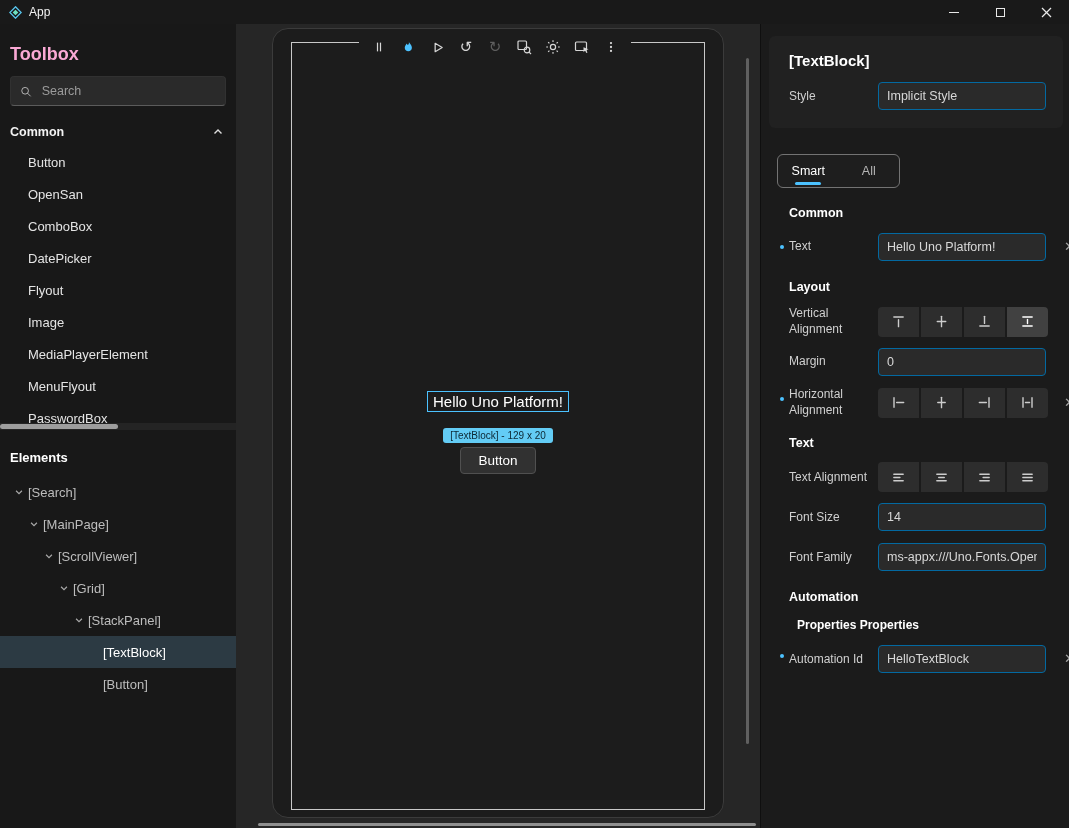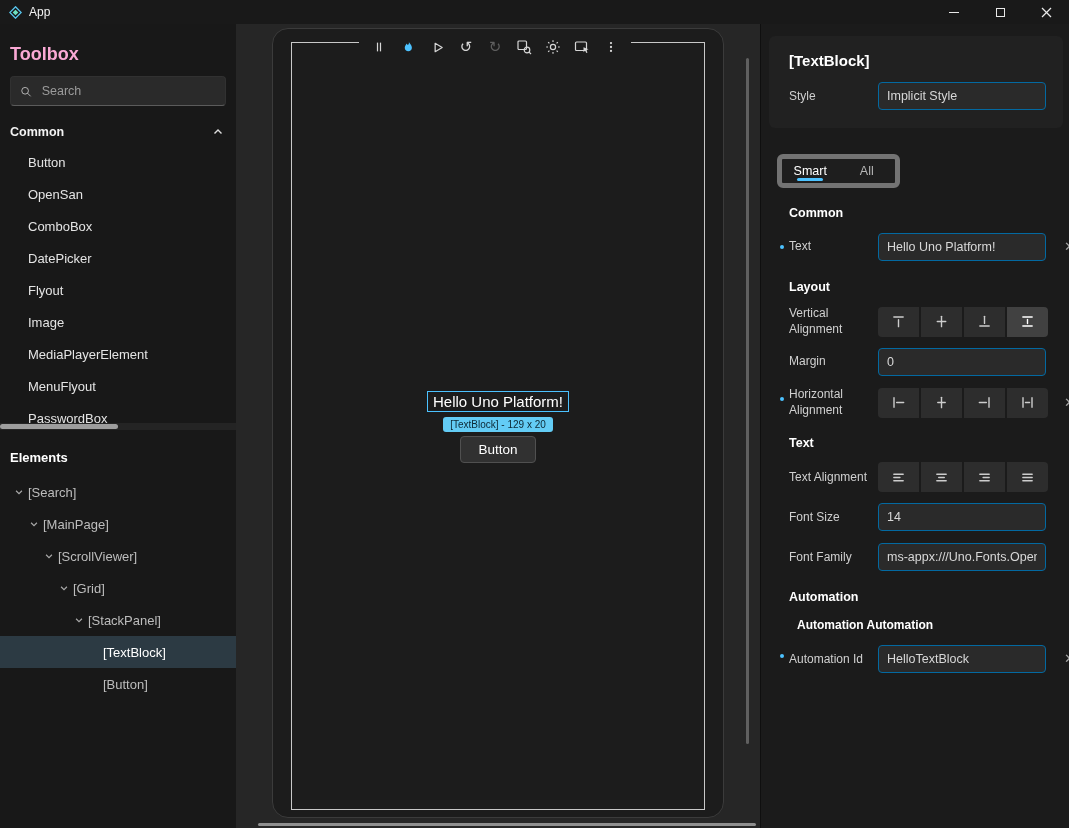--- a/index.html
+++ b/index.html
@@ -38,33 +38,33 @@
   
   .canvas { position:absolute; left:236px; top:24px; width:524px; bottom:0; background:#262626; }
   .device-frame { position:absolute; left:36px; top:4px; width:452px; height:790px; background:#1c1c1c; border:1px solid #3b3b3b; border-radius:16px; }
   .surface { position:absolute; left:18px; top:13px; width:414px; height:768px; border:1px solid #c8c8c8; background:#1c1c1c; }
   .design-toolbar { position:absolute; left:86px; top:3px; height:30px; display:flex; align-items:center; gap:9px; padding:0 10px; background:#1c1c1c; z-index:5; }
   .dt-btn { width:20px; height:20px; display:flex; align-items:center; justify-content:center; }
   .undo-glyph { font-family:"DejaVu Sans", sans-serif; font-size:15px; color:#d6d6d6; line-height:1; }
   .redo-glyph { font-family:"DejaVu Sans", sans-serif; font-size:15px; color:#5e5e5e; line-height:1; }
   .content-stack { position:absolute; left:0; right:0; top:348px; display:flex; flex-direction:column; align-items:center; }
   .tb-sel { border:1px solid #4cc2ff; padding:1px 5px; font-size:15px; color:#ffffff; }
-  .size-badge { margin-top:5px; background:#63ccf5; color:#0c2733; font-size:10px; padding:2px 7px; border-radius:3px; }
+  .size-badge { margin-top:16px; background:#63ccf5; color:#0c2733; font-size:10px; padding:2px 7px; border-radius:3px; }
   .design-button { margin-top:4px; background:#313131; border:1px solid #505050; border-radius:4px; color:#ffffff; font-size:13.5px; padding:5px 17px; }
   .v-scroll { position:absolute; left:510px; top:34px; width:3px; height:686px; background:#606060; border-radius:2px; }
   .h-scroll-canvas { position:absolute; left:22px; bottom:2px; width:498px; height:3px; background:#8f8f8f; border-radius:2px; }
 
   
   .props { position:absolute; left:760px; top:24px; width:309px; bottom:0; background:#1b1b1b; border-left:1px solid #0f0f0f; }
   .props-card { margin:12px 6px 0 8px; background:#212121; border-radius:6px; height:92px; padding:16px 0 0 20px; }
   .props-card .ptitle { font-size:15px; font-weight:bold; color:#ffffff; }
   .style-row { display:flex; align-items:center; margin-top:13px; }
   .style-row .lbl { width:89px; font-size:12px; color:#d0d0d0; }
   .prop-input { width:168px; height:28px; background:#2a2a2a; border:1px solid #0369a1; border-radius:4px; color:#d8d8d8; font-size:12.5px; padding:0 8px; font-family:inherit; outline:none; white-space:nowrap; overflow:hidden; }
-  .tabs { margin:26px 0 0 16px; width:123px; height:34px; border:5px solid #737373; border-radius:6px; display:flex; overflow:hidden; background:#1e1e1e; }
+  .tabs { margin:26px 0 0 16px; width:123px; height:34px; border:1px solid #737373; border-radius:6px; display:flex; overflow:hidden; background:#1e1e1e; }
   .tab { flex:1; display:flex; align-items:center; justify-content:center; font-size:12.5px; color:#b5b5b5; position:relative; }
   .tab.active { color:#ffffff; }
   .tab .underline { display:none; }
   .tab.active .underline { display:block; position:absolute; bottom:2px; left:50%; transform:translateX(-50%); width:26px; height:3px; border-radius:2px; background:#4cc2ff; }
   .sec-title { font-size:12.5px; font-weight:bold; color:#ffffff; margin:18px 0 12px 28px; }
   .sub-title { font-size:12px; font-weight:bold; color:#ffffff; margin:14px 0 12px 36px; }
   .p-row { position:relative; display:flex; align-items:center; padding-left:28px; margin-bottom:10px; min-height:30px; }
   .p-label { width:89px; font-size:12px; color:#d0d0d0; line-height:1.3; padding-right:6px; }
   .dot { position:absolute; left:19px; width:4px; height:4px; border-radius:50%; background:#4cc2ff; top:50%; margin-top:-2px; }
   .p-row.tall .dot { top:10px; margin-top:0; }
@@ -406,21 +406,21 @@
       <span class="p-label">Font Size</span>
       <input class="prop-input" value="14" style="">
     </div>
 
     <div class="p-row">
       <span class="p-label">Font Family</span>
       <input class="prop-input" value="ms-appx:///Uno.Fonts.OpenSan" style="">
     </div>
 
     <div class="sec-title">Automation</div>
-    <div class="sub-title">Automation Automation</div>
+    <div class="sub-title">Properties Properties</div>
 
     <div class="p-row tall">
       <span class="dot"></span>
       <span class="p-label">Automation Id</span>
       <input class="prop-input" value="HelloTextBlock" style="">
       <span class="bind-clip">✕</span>
     </div>
 
   </div>
 </div>

